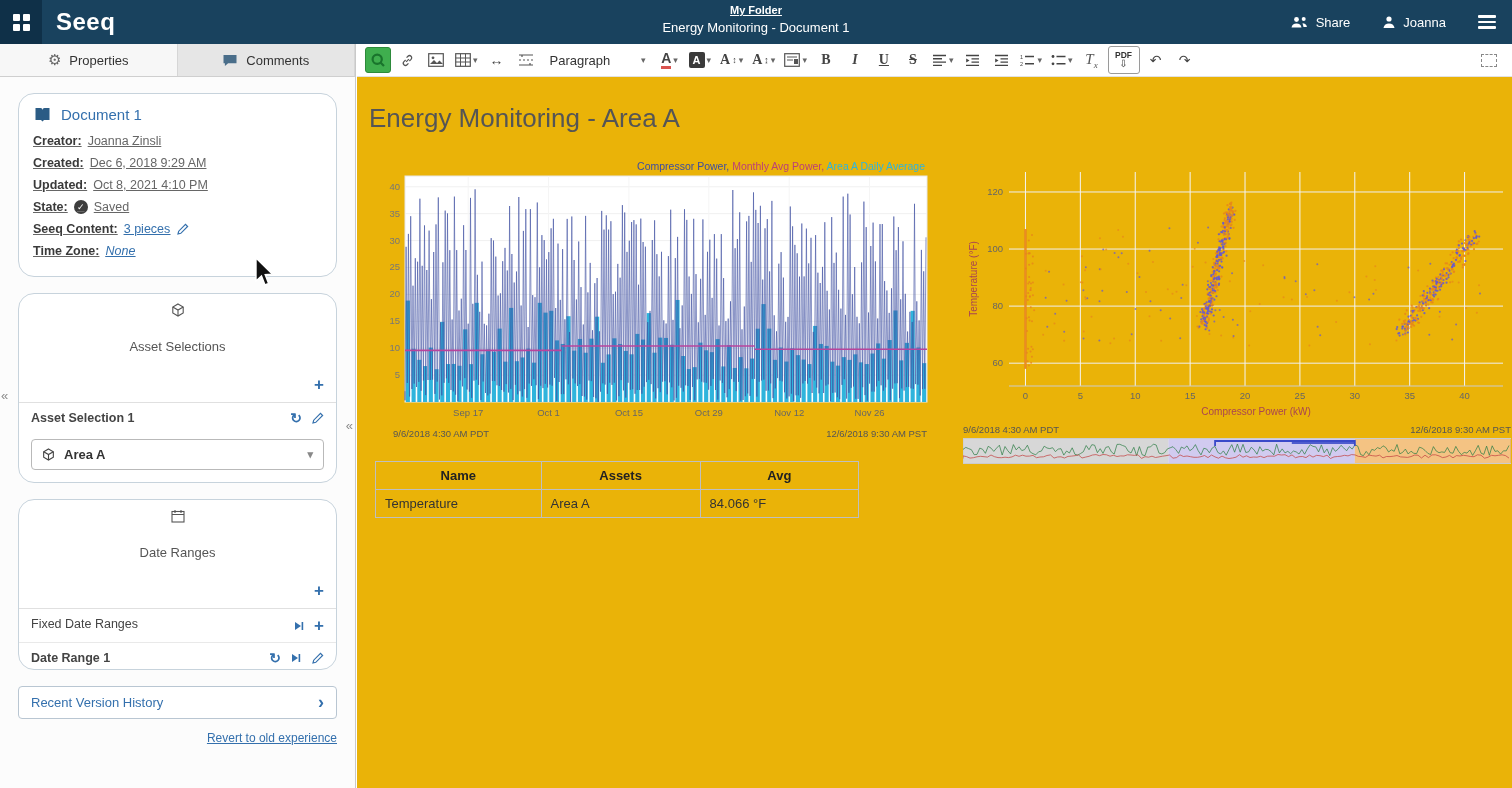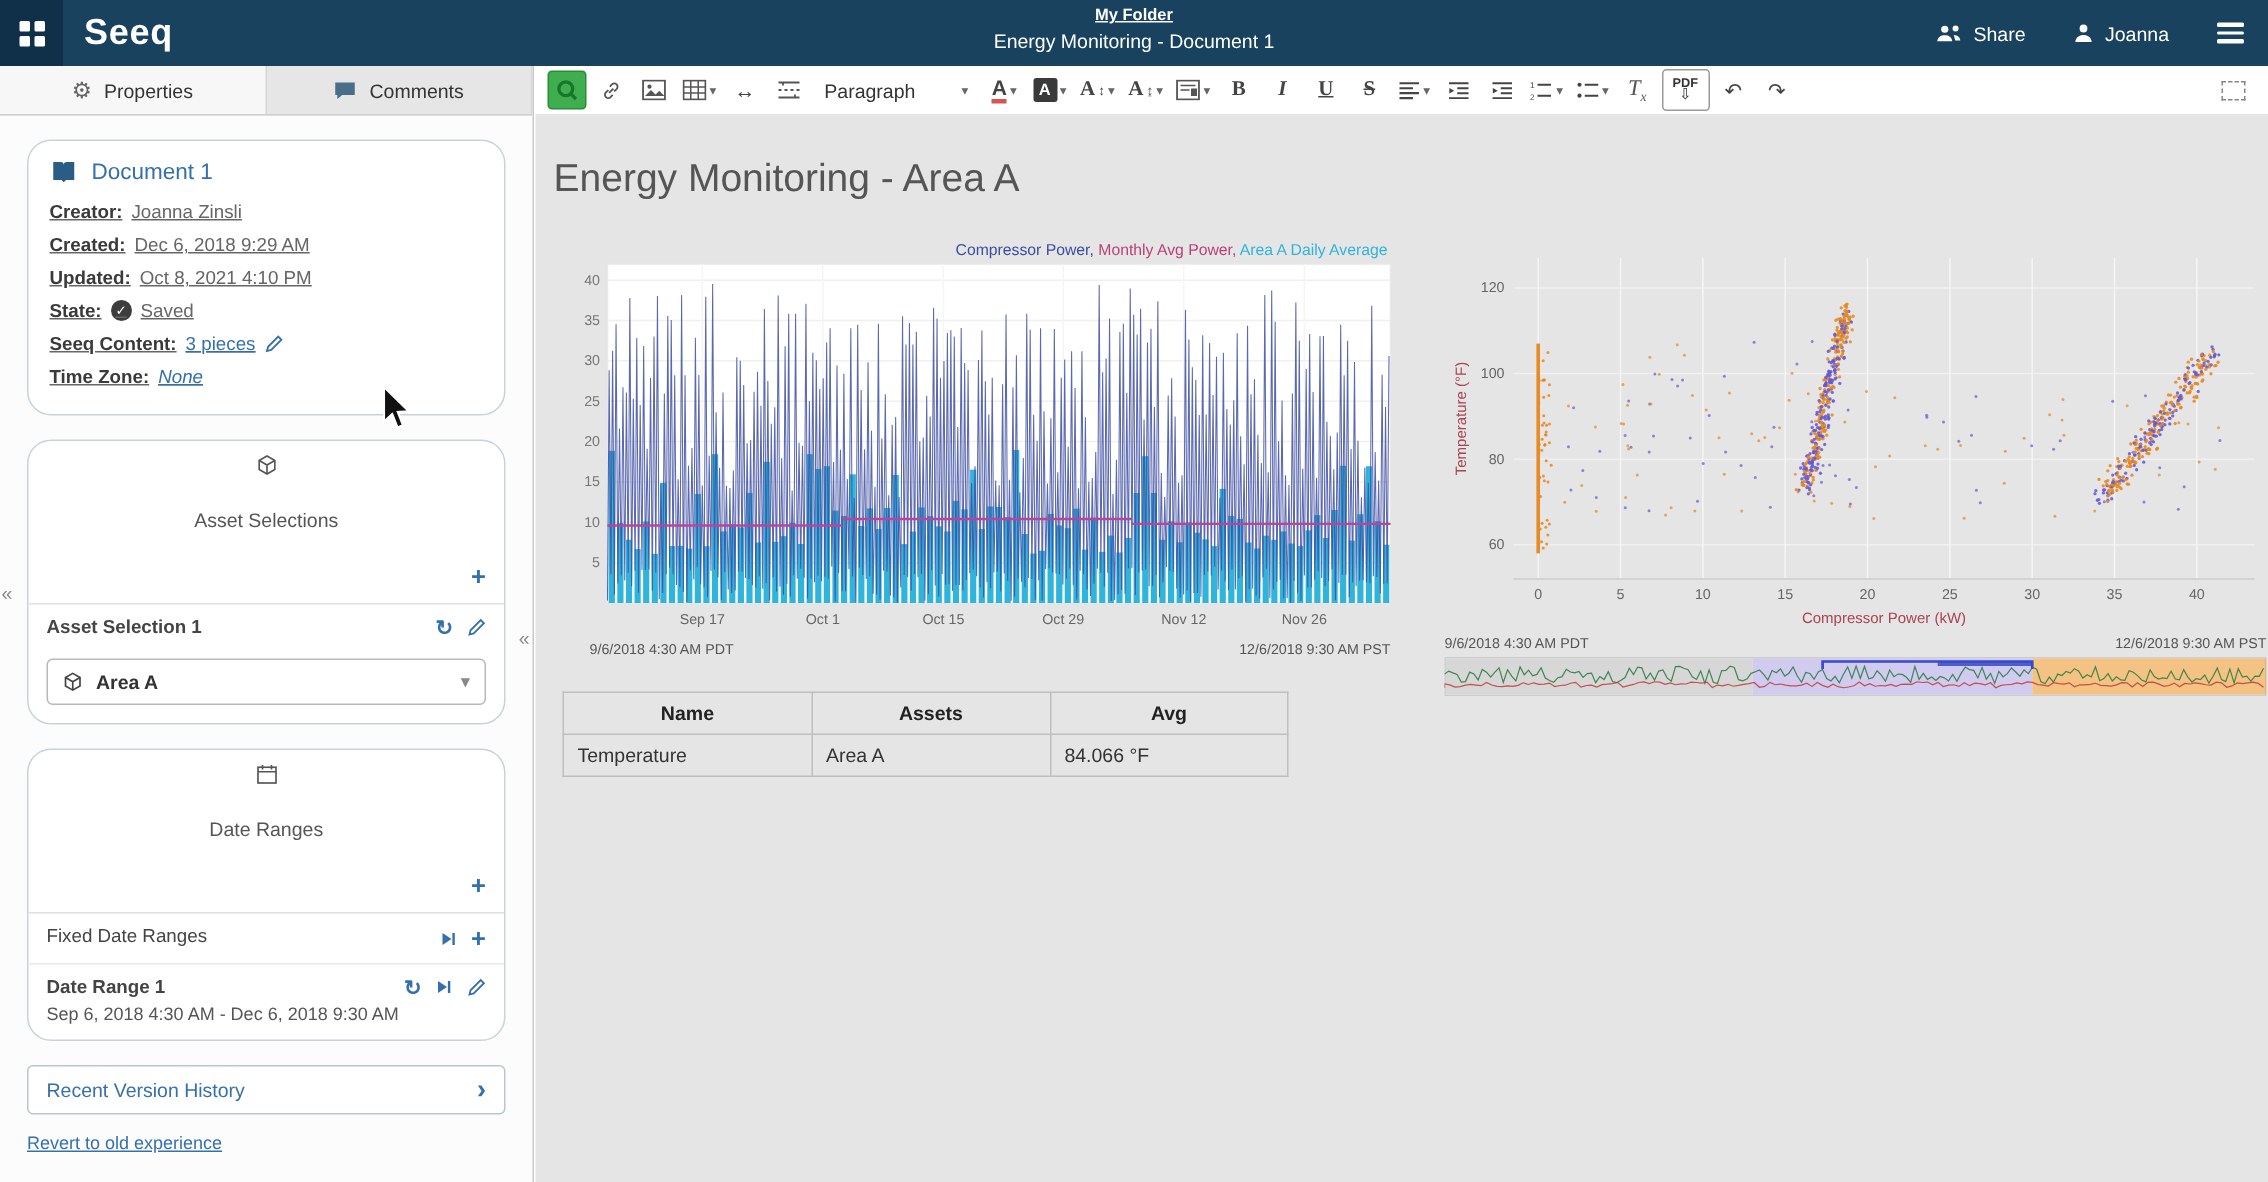--- a/index.html
+++ b/index.html
@@ -39,21 +39,21 @@
   .panel-header { display:flex; align-items:center; gap:22px; padding:9px 12px; font-size:13px; color:#555;flex-direction:column; }
   .plus-btn { margin-left:auto; color:#3470ad; font-size:17px; font-weight:bold; line-height:1; cursor:pointer; }
   .panel-row { border-top:1px solid #e0e0e0; padding:8px 12px; display:flex; align-items:flex-start; gap:20px; font-size:12.5px; color:#444; }
   .row-icons { margin-left:auto; display:flex; align-items:center; gap:9px; color:#3470ad; }
   .refresh-glyph { font-size:14px; font-weight:bold; color:#3470ad; cursor:pointer; line-height:1; }
   .dropdown { margin:6px 12px 12px; border:1px solid #b9b9b9; border-radius:4px; padding:7px 10px; display:flex; align-items:center; gap:9px; font-size:13px; font-weight:bold; color:#333; cursor:pointer; }
   .chev-down { margin-left:auto; color:#888; font-size:11px; }
   .range-text { padding:0 12px 10px; font-size:12px; color:#555; }
   .version-btn { margin:16px 18px 0; border:1px solid #b9c6d2; border-radius:4px; padding:8px 12px; color:#3470ad; font-size:13px; display:flex; align-items:center; cursor:pointer; background:#fff; }
   .version-btn .arrow { margin-left:auto; font-size:18px; line-height:.8; font-weight:bold; }
-  .revert { margin:12px 18px; font-size:12px; }
+  .revert { margin:12px 18px; font-size:12px;text-align:right; }
   .collapse-handle { position:absolute; right:2px; top:374px; color:#8a8a8a; font-size:13px; cursor:pointer; }
   .left-edge-handle { position:absolute; left:1px; top:388px; color:#8a8a8a; font-size:13px; cursor:pointer; z-index:5; }
 
   
   .toolbar { position:absolute; left:357px; right:0; top:44px; height:33px; background:#fff; border-bottom:1px solid #e2e2e2; display:flex; align-items:center; padding:0 8px; gap:3px; }
   .tbtn { min-width:26px; height:26px; display:flex; align-items:center; justify-content:center; gap:2px; color:#444; font-size:14px; border-radius:3px; cursor:pointer; padding:0 3px; }
   .tbtn .chev { font-size:9px; color:#666; }
   .seeq-btn { background:#3fae4e; border:1px solid #2d8a3b; }
   .para-dd { width:112px; justify-content:space-between; font-size:13px; color:#333; padding:0 8px; border-radius:3px; }
   .fmt-letter { font-weight:bold; font-size:14px; font-family:"Liberation Serif", serif; }
@@ -63,21 +63,21 @@
   .small-note { font-size:9px; }
   .pdf-btn { border:1px solid #9a9a9a; border-radius:3px; width:32px; height:28px; display:flex; flex-direction:column; align-items:center; justify-content:center; line-height:1; cursor:pointer; }
   .pdf-btn .pdf-t { font-size:8.5px; font-weight:bold; color:#333; }
   .pdf-btn .pdf-a { font-size:10px; color:#333; }
   .clear-fmt { font-family:"Liberation Serif", serif; font-size:15px; color:#555; font-style:italic; }
   .clear-fmt sub { font-size:9px; }
   .expand-icon { width:16px; height:13px; border:1px dashed #888; margin:0 4px; }
   .ml-auto { margin-left:auto; }
 
   
-  .main { position:absolute; left:357px; right:0; top:77px; bottom:0; background:#e5e5e5; padding:0 0 0 12px; overflow:hidden; }
+  .main { position:absolute; left:357px; right:0; top:77px; bottom:0; background:#eab308; padding:0 0 0 12px; overflow:hidden; }
   .page-title { font-size:26px; color:#555; font-weight:normal; margin:26px 0 0 0; }
   .charts-row { display:flex; gap:28px; margin-top:24px; align-items:flex-start; }
   .chart-block { display:flex; flex-direction:column; }
   .stamp-row { display:flex; justify-content:space-between; font-size:9.5px; color:#555; margin-top:2px; }
   .summary-table { border-collapse:collapse; margin-top:22px; font-size:13px; width:484px; }
   .summary-table th, .summary-table td { border:1px solid #bfbfbf; padding:6px 9px; }
   .summary-table th { font-weight:bold; text-align:center; color:#222; }
   .summary-table td { color:#333; }
 
   .cursor { position:absolute; left:255px; top:257px; z-index:50; pointer-events:none; }
@@ -228,21 +228,20 @@
         <span class="refresh-glyph">↻</span>
         <svg width="12" height="12" viewBox="0 0 12 12">
             <path d="M2 2l6 4-6 4z" fill="#3470ad"></path>
             <rect x="8.6" y="2" width="1.6" height="8" fill="#3470ad"></rect>
           </svg>
         <svg width="13" height="13" viewBox="0 0 13 13">
             <path d="M2 11l.7-2.8 6.8-6.8 2.1 2.1-6.8 6.8z" fill="none" stroke="#3470ad" stroke-width="1.2"></path>
           </svg>
       </span>
     </div>
-    <div class="range-text">Sep 6, 2018 4:30 AM - Dec 6, 2018 9:30 AM</div>
   </div>
 
   <div class="version-btn">
     <span>Recent Version History</span>
     <span class="arrow">›</span>
   </div>
   <div class="revert"><a class="lnk">Revert to old experience</a></div>
 
   <span class="collapse-handle">«</span>
 </div>

